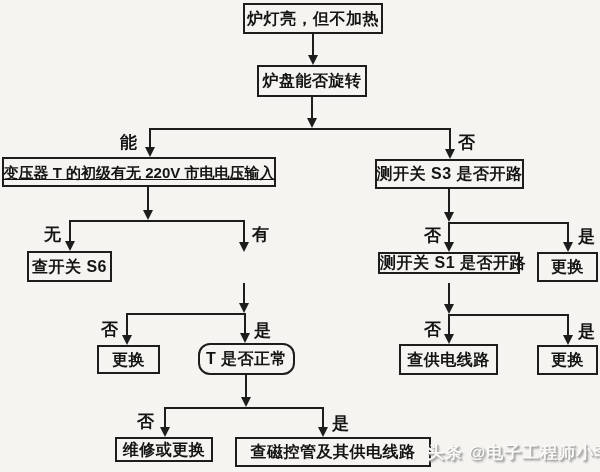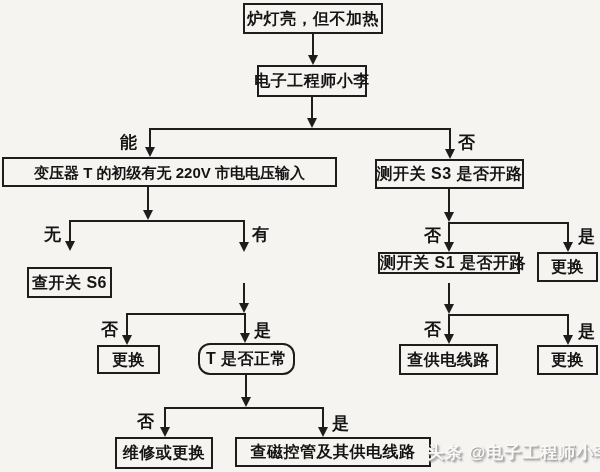--- a/index.html
+++ b/index.html
@@ -22,31 +22,31 @@
     border:2px solid var(--line);
     display:flex;align-items:center;justify-content:center;
     font-weight:bold;font-size:16px;color:var(--text);
     white-space:nowrap;line-height:1;
     background:transparent;
     letter-spacing:0.5px;
   }
   .small{font-size:15px;letter-spacing:0;}
   .n-start      {left:243px;top:3px;  width:140px;height:31px;}
   .n-rotate     {left:257px;top:65px; width:110px;height:32px;}
-  .n-transformer{left:2px;  top:157px;width:335px;height:30px;}
+  .n-transformer{left:2px;  top:157px;width:274px;height:30px;text-decoration:underline;}
   .n-s3         {left:375px;top:159px;width:149px;height:30px;}
-  .n-s6         {left:27px; top:251px;width:85px; height:31px;margin-top:16px;}
+  .n-s6         {left:27px; top:251px;width:85px; height:31px;}
   .n-hv         {left:128px;top:252px;width:230px;height:31px;}
   .n-s1         {left:378px;top:252px;width:142px;height:22px;padding-left:8px;}
   .n-replace-s3 {left:537px;top:252px;width:61px; height:30px;}
   .n-replace-hv {left:97px; top:345px;width:63px; height:29px;}
   .n-tok        {left:198px;top:343px;width:97px; height:32px;border-radius:12px;}
   .n-supply     {left:399px;top:344px;width:99px; height:31px;}
   .n-replace-s1 {left:537px;top:345px;width:61px; height:30px;}
-  .n-repair     {left:115px;top:437px;width:98px; height:32px;}
+  .n-repair     {left:115px;top:437px;width:98px; height:25px;}
   .n-magnetron  {left:235px;top:437px;width:196px;height:30px;}
   
   .v{position:absolute;width:2px;background:var(--line);}
   .h{position:absolute;height:2px;background:var(--line);}
   
   .ah{
     position:absolute;width:0;height:0;
     border-left:5px solid transparent;
     border-right:5px solid transparent;
     border-top:10px solid var(--line);
@@ -65,21 +65,21 @@
     text-shadow:1px 1px 0 #ababab,2px 2px 2px #9c9c9c;
     white-space:nowrap;
   }
 </style>
 </head>
 <body>
 
 <div class="stage">
 
   <div class="node n-start">炉灯亮，但不加热</div>
-  <div class="node n-rotate">电子工程师小李</div>
+  <div class="node n-rotate">炉盘能否旋转</div>
   <div class="node n-transformer small">变压器 T 的初级有无 220V 市电电压输入</div>
   <div class="node n-s3">测开关 S3 是否开路</div>
   <div class="node n-s6">查开关 S6</div>
   <div class="node n-s1">测开关 S1 是否开路</div>
   <div class="node n-replace-s3">更换</div>
   <div class="node n-replace-hv">更换</div>
   <div class="node n-tok">T 是否正常</div>
   <div class="node n-supply">查供电线路</div>
   <div class="node n-replace-s1">更换</div>
   <div class="node n-repair">维修或更换</div>

